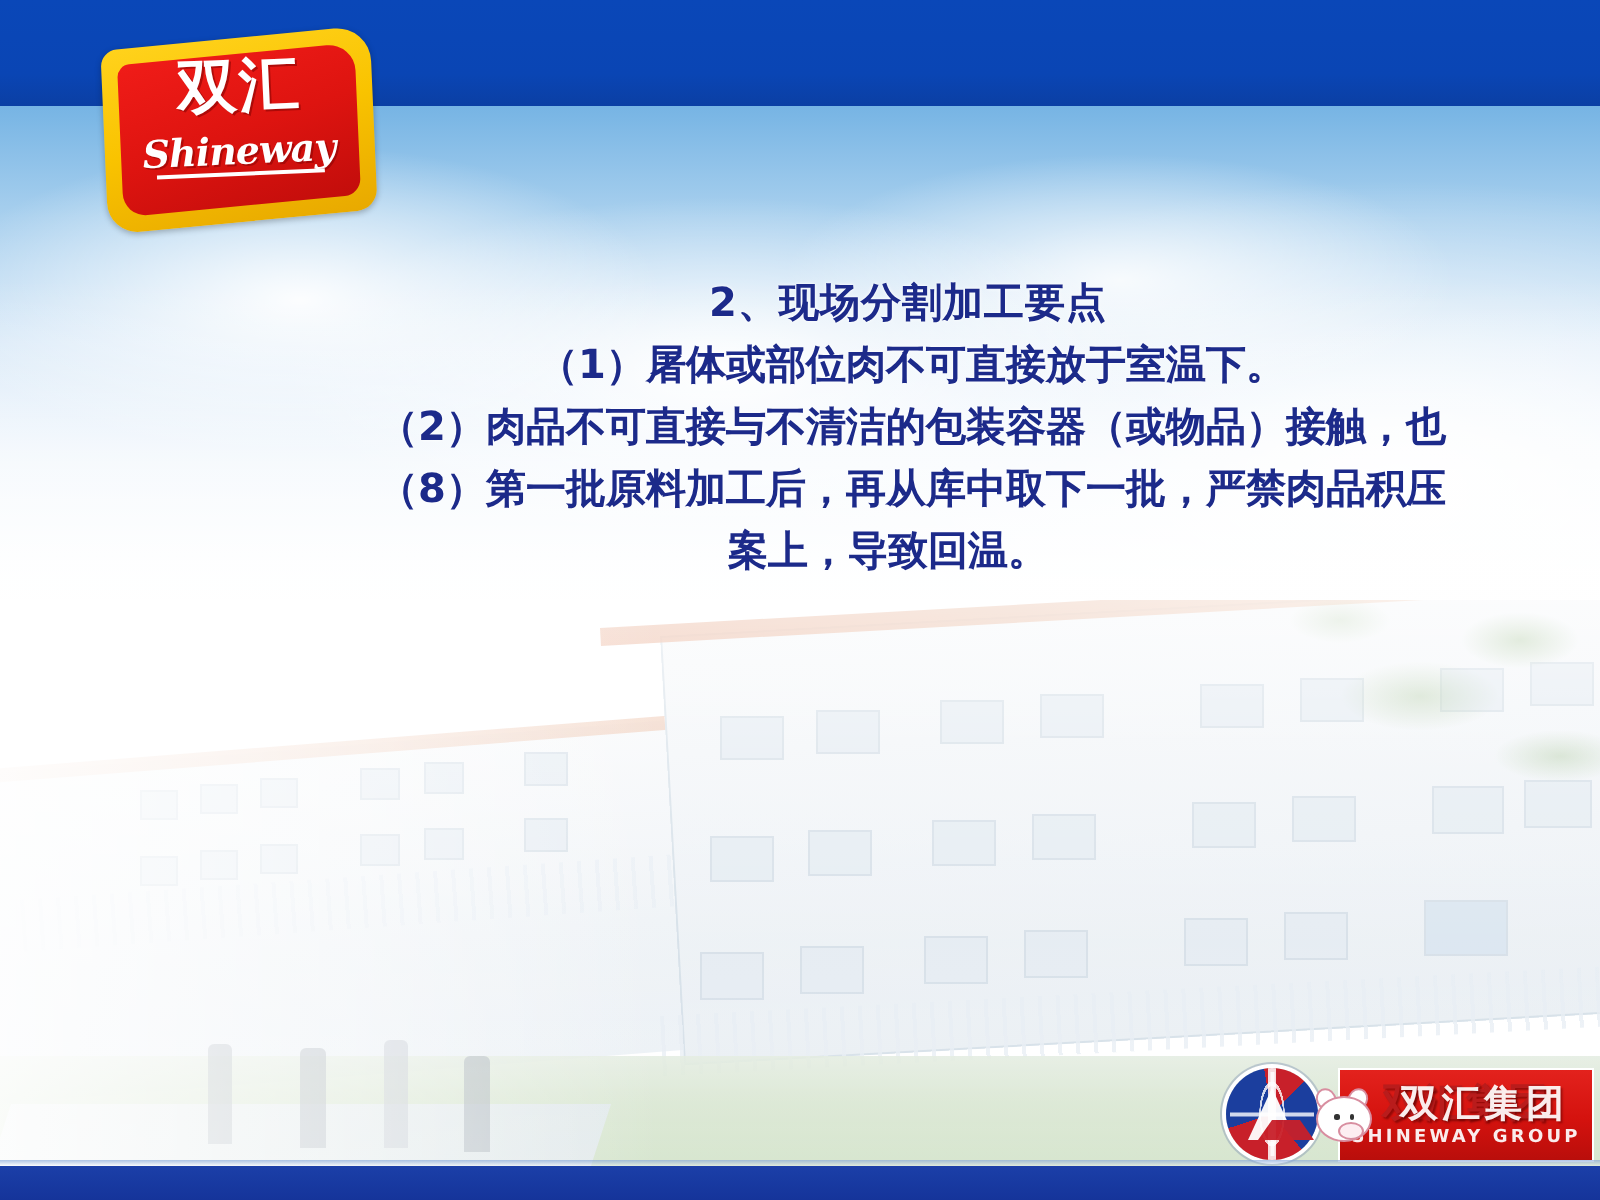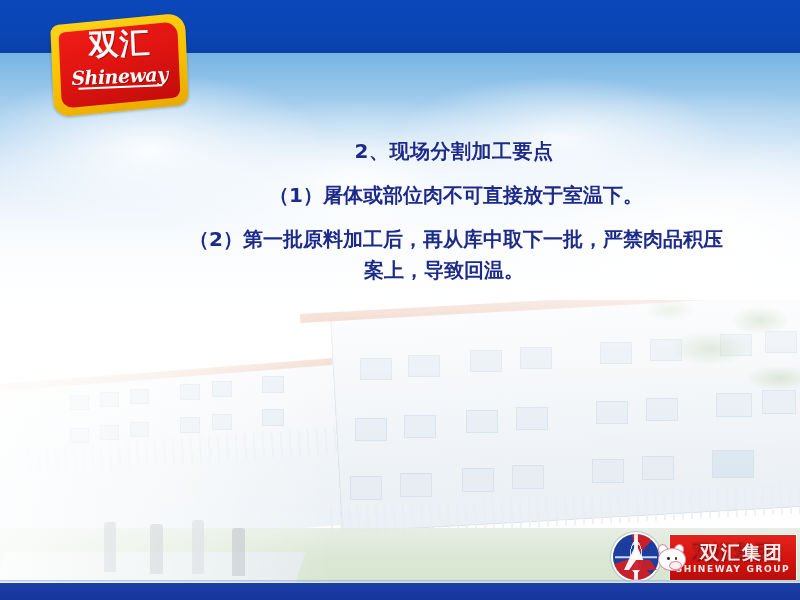--- a/index.html
+++ b/index.html
@@ -154,21 +154,21 @@
     color:#1c2a8a;
     font-family:"DejaVu Sans","Liberation Sans",sans-serif;
     font-weight:bold;
   }
   .line{
     font-size:20px;line-height:31px;white-space:nowrap;
     text-shadow:0 0 1px rgba(255,255,255,.85),0 0 2px rgba(255,255,255,.8);
     text-align:center;
   }
   .l-head{padding-left:108px;letter-spacing:.5px;}
-  .l-item{padding-left:112px;margin-top:13px;}
+  .l-item{padding-left:112px;}
   .l-cont{padding-left:88px;}
 
   
   .corp-logo{
     position:absolute;right:4px;bottom:19px;width:185px;height:48px;
   }
   .globe{
     position:absolute;left:2px;top:1px;width:46px;height:46px;border-radius:50%;
     background:
       conic-gradient(from 200deg,#c8202a 0deg 52deg,#1b3e9e 52deg 150deg,#c8202a 150deg 205deg,#1b3e9e 205deg 300deg,#c8202a 300deg 360deg);
@@ -315,24 +315,25 @@
     <div class="flag-red"></div>
     <div class="flag-cn">双汇</div>
     <div class="flag-en">Shineway</div>
   </div>
 
   <div class="content">
     <div class="line l-head">2、现场分割加工要点</div>
 
     <div class="line l-item">（1）屠体或部位肉不可直接放于室温下。</div>
 
-
-
-
-    <div class="line l-item">（2）第一批原料加工后，再从库中取下一批，严禁肉品积压</div>
+    <div class="line l-item">（2）肉品不可直接与不清洁的包装容器（或物品）接触，也</div>
+
+
+
+    <div class="line l-item">（8）第一批原料加工后，再从库中取下一批，严禁肉品积压</div>
     <div class="line l-cont">案上，导致回温。</div>
   </div>
 
   <div class="corp-logo">
     <div class="red-plate"></div>
     <div class="plate-cn">双汇集团</div>
     <div class="plate-cn2">双汇集团</div>
     <div class="plate-en">SHINEWAY  GROUP</div>
     <div class="globe">
       <div class="globe-a"></div>

